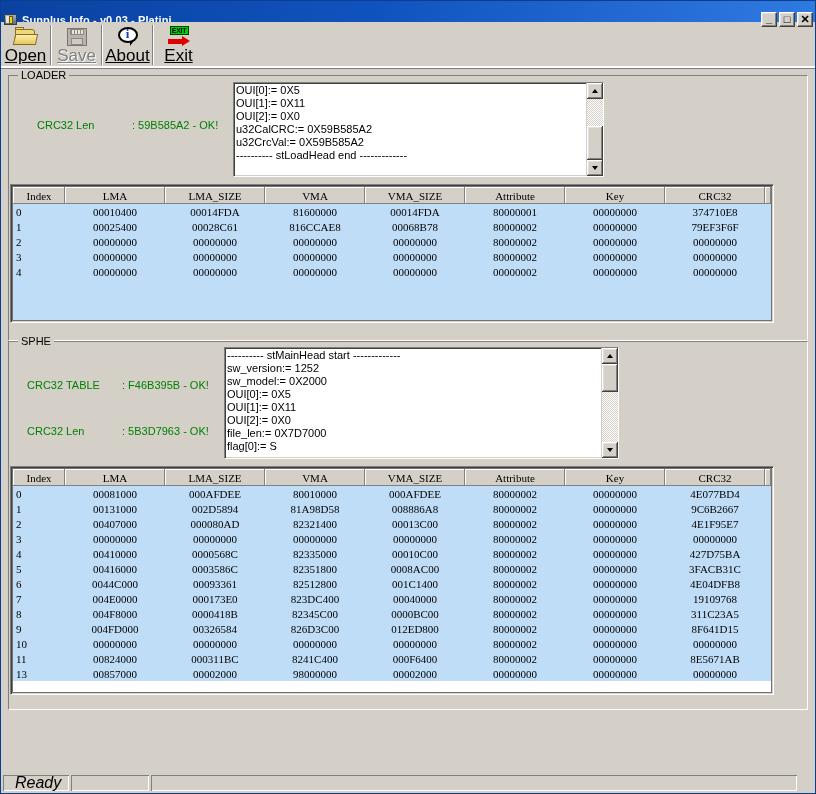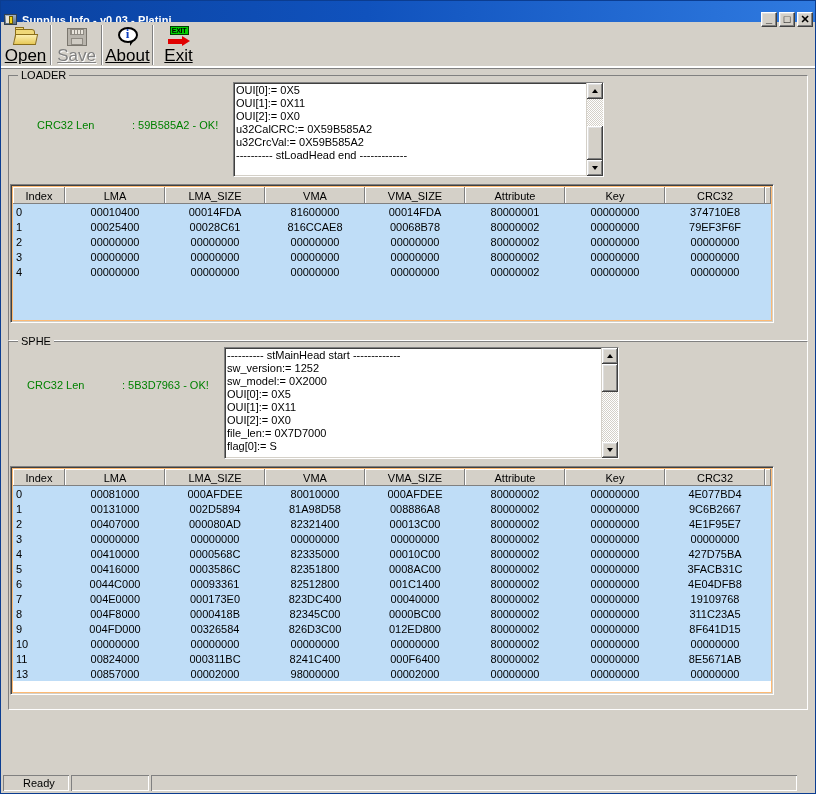--- a/index.html
+++ b/index.html
@@ -368,27 +368,28 @@
     background: #d4d0c8;
     box-shadow: inset -1px -1px 0 #404040, inset 1px 1px 0 #ffffff,
                 inset -2px -2px 0 #808080, inset 2px 2px 0 #dfdfdf;
     cursor: default;
     flex: none;
   }
 
   
   .listview {
     position: absolute;
-    background: #fdba74;
+    background: #737373;
     border: 1px solid #808080;
     border-right-color: #ffffff;
     border-bottom-color: #ffffff;
     box-shadow: inset 1px 1px 0 #404040, inset -1px -1px 0 #d4d0c8;
     box-sizing: border-box;
     overflow: hidden;
+    font-family: Liberation Serif, serif;
   }
   .lv-inner {
     position: absolute;
     left: 2px; top: 2px; right: 2px; bottom: 2px;
     background: #ffffff;
     overflow: hidden;
   }
   table.lv {
     border-collapse: collapse;
     width: 100%;
@@ -428,24 +429,25 @@
     align-items: stretch;
     padding: 2px 2px 2px 2px;
     box-sizing: border-box;
     background: #d4d0c8;
     gap: 2px;
   }
   .sb-pane {
     box-shadow: inset 1px 1px 0 #808080, inset -1px -1px 0 #ffffff;
     display: flex;
     align-items: center;
-    padding: 0 20px;
-    box-sizing: border-box;
-    font-size: 11px;
+    padding: 0 12px;
+    box-sizing: border-box;
+    font-size: 16px;
     color: #000;
+    font-style: italic;
   }
   .sb-pane.p1 { width: 66px; }
   .sb-pane.p2 { width: 78px; }
   .sb-pane.p3 { flex: 1 1 auto; }
   .sb-grip { width: 14px; flex: none; }
 </style>
 </head>
 <body>
 
 <div class="window">
@@ -636,20 +638,24 @@
         </div>
 
       </div>
     </div>
 
     <div class="group group-sphe">
       <div class="group-title">SPHE</div>
       <div class="group-inner">
 
         <div class="crc-block" style="left:18px; top:12px;">
+          <div class="crc-row" style="margin-bottom:7px;">
+            <div class="crc-key">CRC32 TABLE</div>
+            <div class="crc-val">: F46B395B - OK!</div>
+          </div>
           <div class="crc-row">
             <div class="crc-key">CRC32 Len</div>
             <div class="crc-val">: 5B3D7963 - OK!</div>
           </div>
         </div>
 
         <div class="textbox" style="left:215px; top:5px; width:395px; height:112px;">
           <div class="textbox-text">---------- stMainHead start -------------
 sw_version:= 1252
 sw_model:= 0X2000

